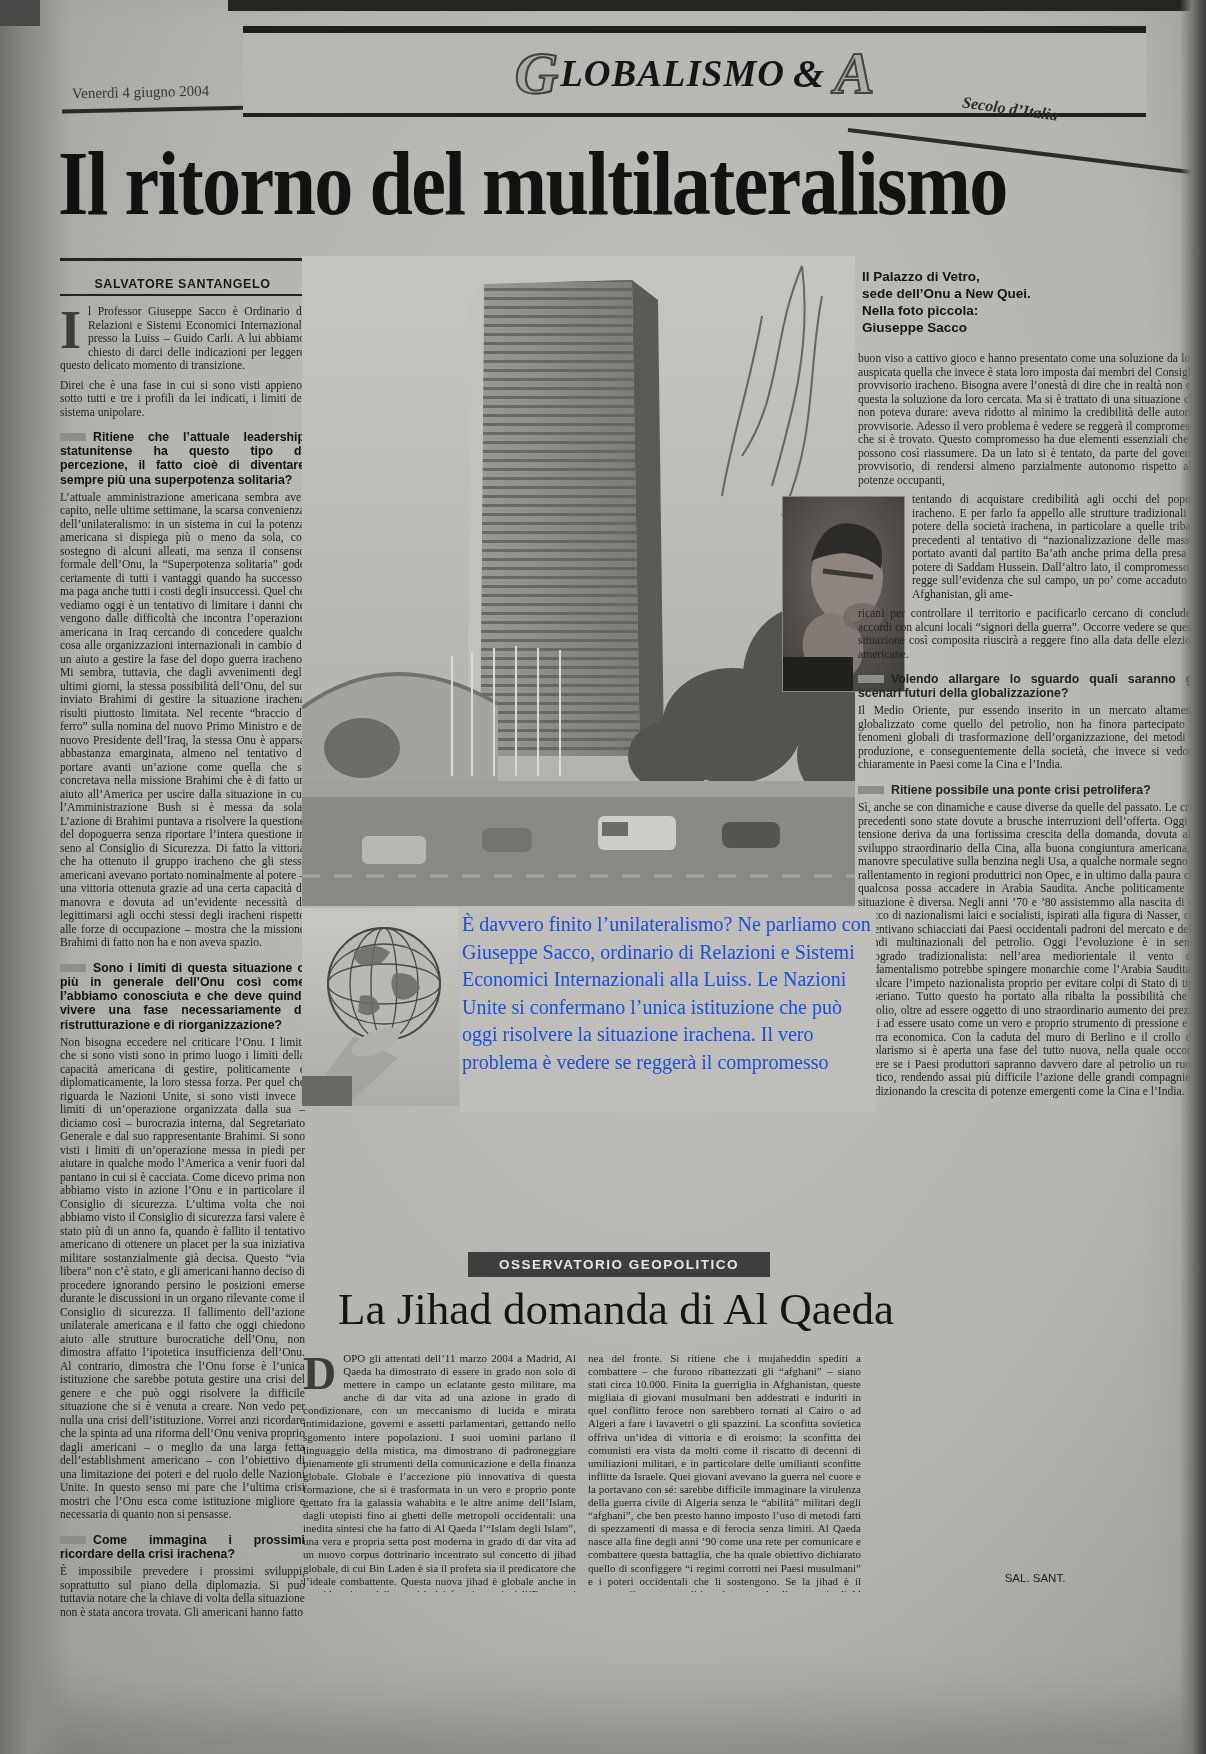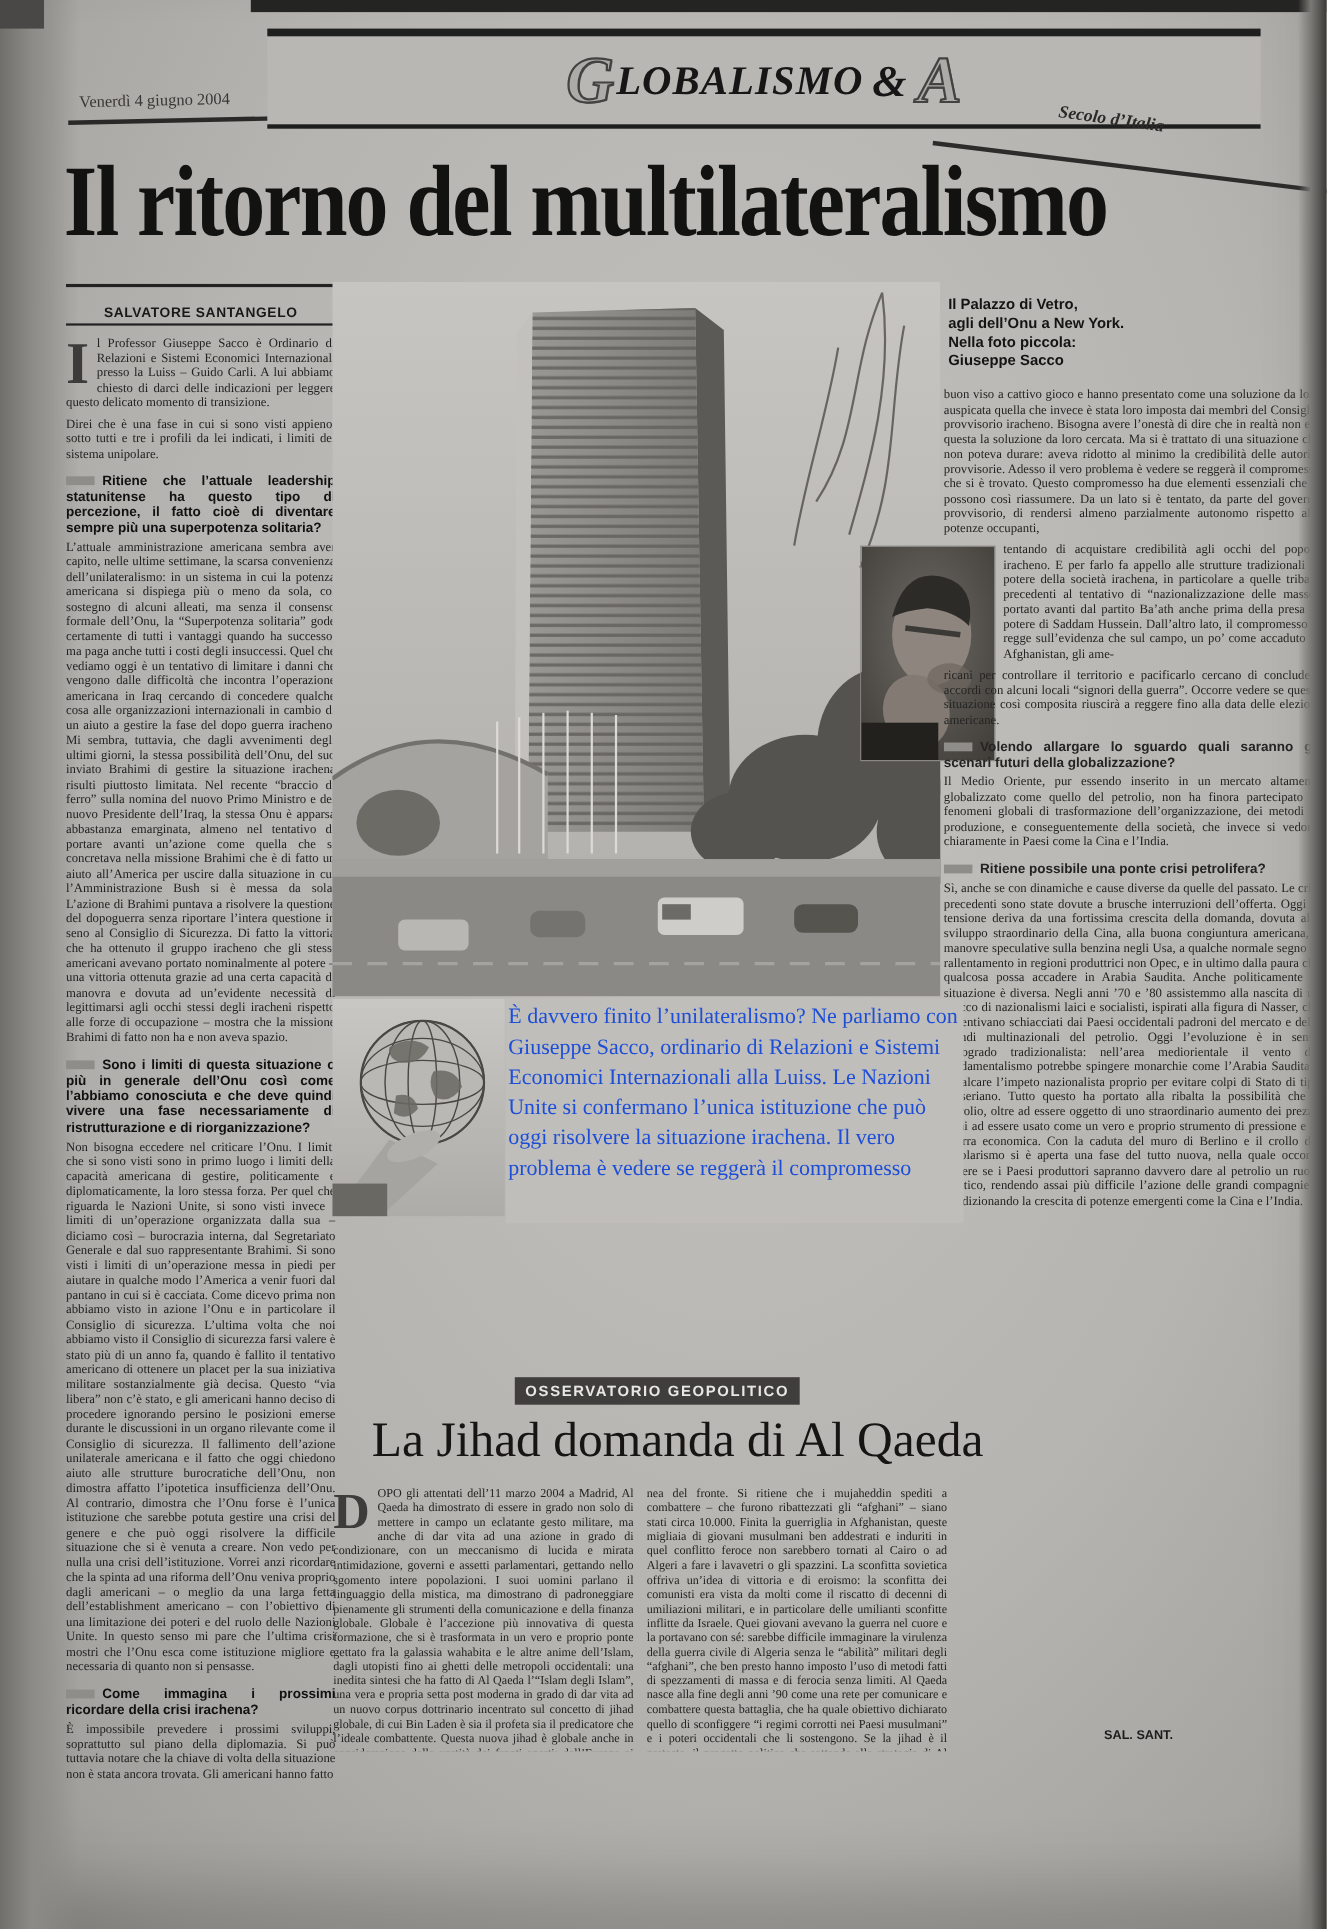--- a/index.html
+++ b/index.html
@@ -55,30 +55,30 @@
     font-family:"Liberation Sans",sans-serif;font-weight:bold;font-size:13.5px;line-height:17px;color:#141414;}
   .rightcol{position:absolute;left:858px;top:352px;width:342px;height:1268px;overflow:hidden;}
   .rightcol p.body,.rightcol p.q{color:#242422;}
   .indent-wrap{margin-left:54px;}
 
   
   .pullquote{position:absolute;left:460px;top:908px;width:412px;height:198px;background:#c0beba;
     font-size:20px;line-height:27.5px;color:#1d4ed8;padding:3px 2px;overflow:hidden;}
 
   
-  .kicker{position:absolute;left:468px;top:1252px;width:259px;height:25px;background:#403e3c;
+  .kicker{position:absolute;left:468px;top:1252px;width:302px;height:25px;background:#403e3c;
     color:#e9e7e3;font-family:"Liberation Sans",sans-serif;font-weight:bold;font-size:13.5px;
     letter-spacing:1.5px;display:flex;align-items:center;justify-content:center;}
   .jihad-headline{position:absolute;left:338px;top:1283px;font-size:45px;color:#171513;white-space:nowrap;}
   .jcol{position:absolute;top:1352px;width:273px;height:240px;overflow:hidden;}
   .jcol p{font-size:11px;line-height:13.1px;text-align:justify;margin:0;color:#232321;}
   .jcol .dropcap{font-size:46px;line-height:38px;}
   .jcol1{left:303px;} .jcol2{left:588px;}
   .signature{position:absolute;left:945px;top:1572px;width:180px;text-align:center;
-    font-family:"Liberation Sans",sans-serif;font-weight:bold;font-size:11.5px;color:#1c1c1a;}
+    font-family:"Liberation Sans",sans-serif;font-weight:normal;font-size:11.5px;color:#1c1c1a;}
 </style>
 </head>
 <body>
 
 <div class="page">
 
   <div class="gutter-left"></div>
   <div class="topbar"></div>
   <div class="topbar2"></div>
 
@@ -179,21 +179,21 @@
       <ellipse cx="64" cy="80" rx="36" ry="46" fill="#8e867e"></ellipse>
       <path d="M28,64 Q40,18 76,28 Q104,36 98,72 Q84,58 60,56 Q40,58 28,64 Z" fill="#2d2b28"></path>
       <line x1="40" y1="74" x2="90" y2="80" stroke="#3c3a36" stroke-width="5"></line>
       <ellipse cx="50" cy="150" rx="30" ry="34" fill="#837b73" transform="rotate(-18 50 150)"></ellipse>
       <rect x="0" y="160" width="70" height="40" fill="#23211e"></rect>
       <ellipse cx="80" cy="120" rx="20" ry="14" fill="#6f675f" opacity=".7"></ellipse>
     </svg>
   </div>
 
   <div class="caption">Il Palazzo di Vetro,
-agli dell’Onu a New York.
+sede dell’Onu a New Quei.
 Nella foto piccola:
 Giuseppe Sacco</div>
 
   <div class="rightcol">
     <p class="body">buon viso a cattivo gioco e hanno presentato come una soluzione da loro auspicata quella che invece è stata loro imposta dai membri del Consiglio provvisorio iracheno. Bisogna avere l’onestà di dire che in realtà non era questa la soluzione da loro cercata. Ma si è trattato di una situazione che non poteva durare: aveva ridotto al minimo la credibilità delle autorità provvisorie. Adesso il vero problema è vedere se reggerà il compromesso che si è trovato. Questo compromesso ha due elementi essenziali che si possono così riassumere. Da un lato si è tentato, da parte del governo provvisorio, di rendersi almeno parzialmente autonomo rispetto alle potenze occupanti,</p>
     <div class="indent-wrap">
       <p class="body">tentando di acquistare credibilità agli occhi del popolo iracheno. E per farlo fa appello alle strutture tradizionali di potere della società irachena, in particolare a quelle tribali, precedenti al tentativo di “nazionalizzazione delle masse” portato avanti dal partito Ba’ath anche prima della presa di potere di Saddam Hussein. Dall’altro lato, il compromesso si regge sull’evidenza che sul campo, un po’ come accaduto in Afghanistan, gli ame-</p>
     </div>
     <p class="body">ricani per controllare il territorio e pacificarlo cercano di concludere accordi con alcuni locali “signori della guerra”. Occorre vedere se questa situazione così composita riuscirà a reggere fino alla data delle elezioni americane.</p>
     <p class="q"><span class="qmark"></span><span>Volendo allargare lo sguardo quali saranno gli scenari futuri della globalizzazione?</span></p>

